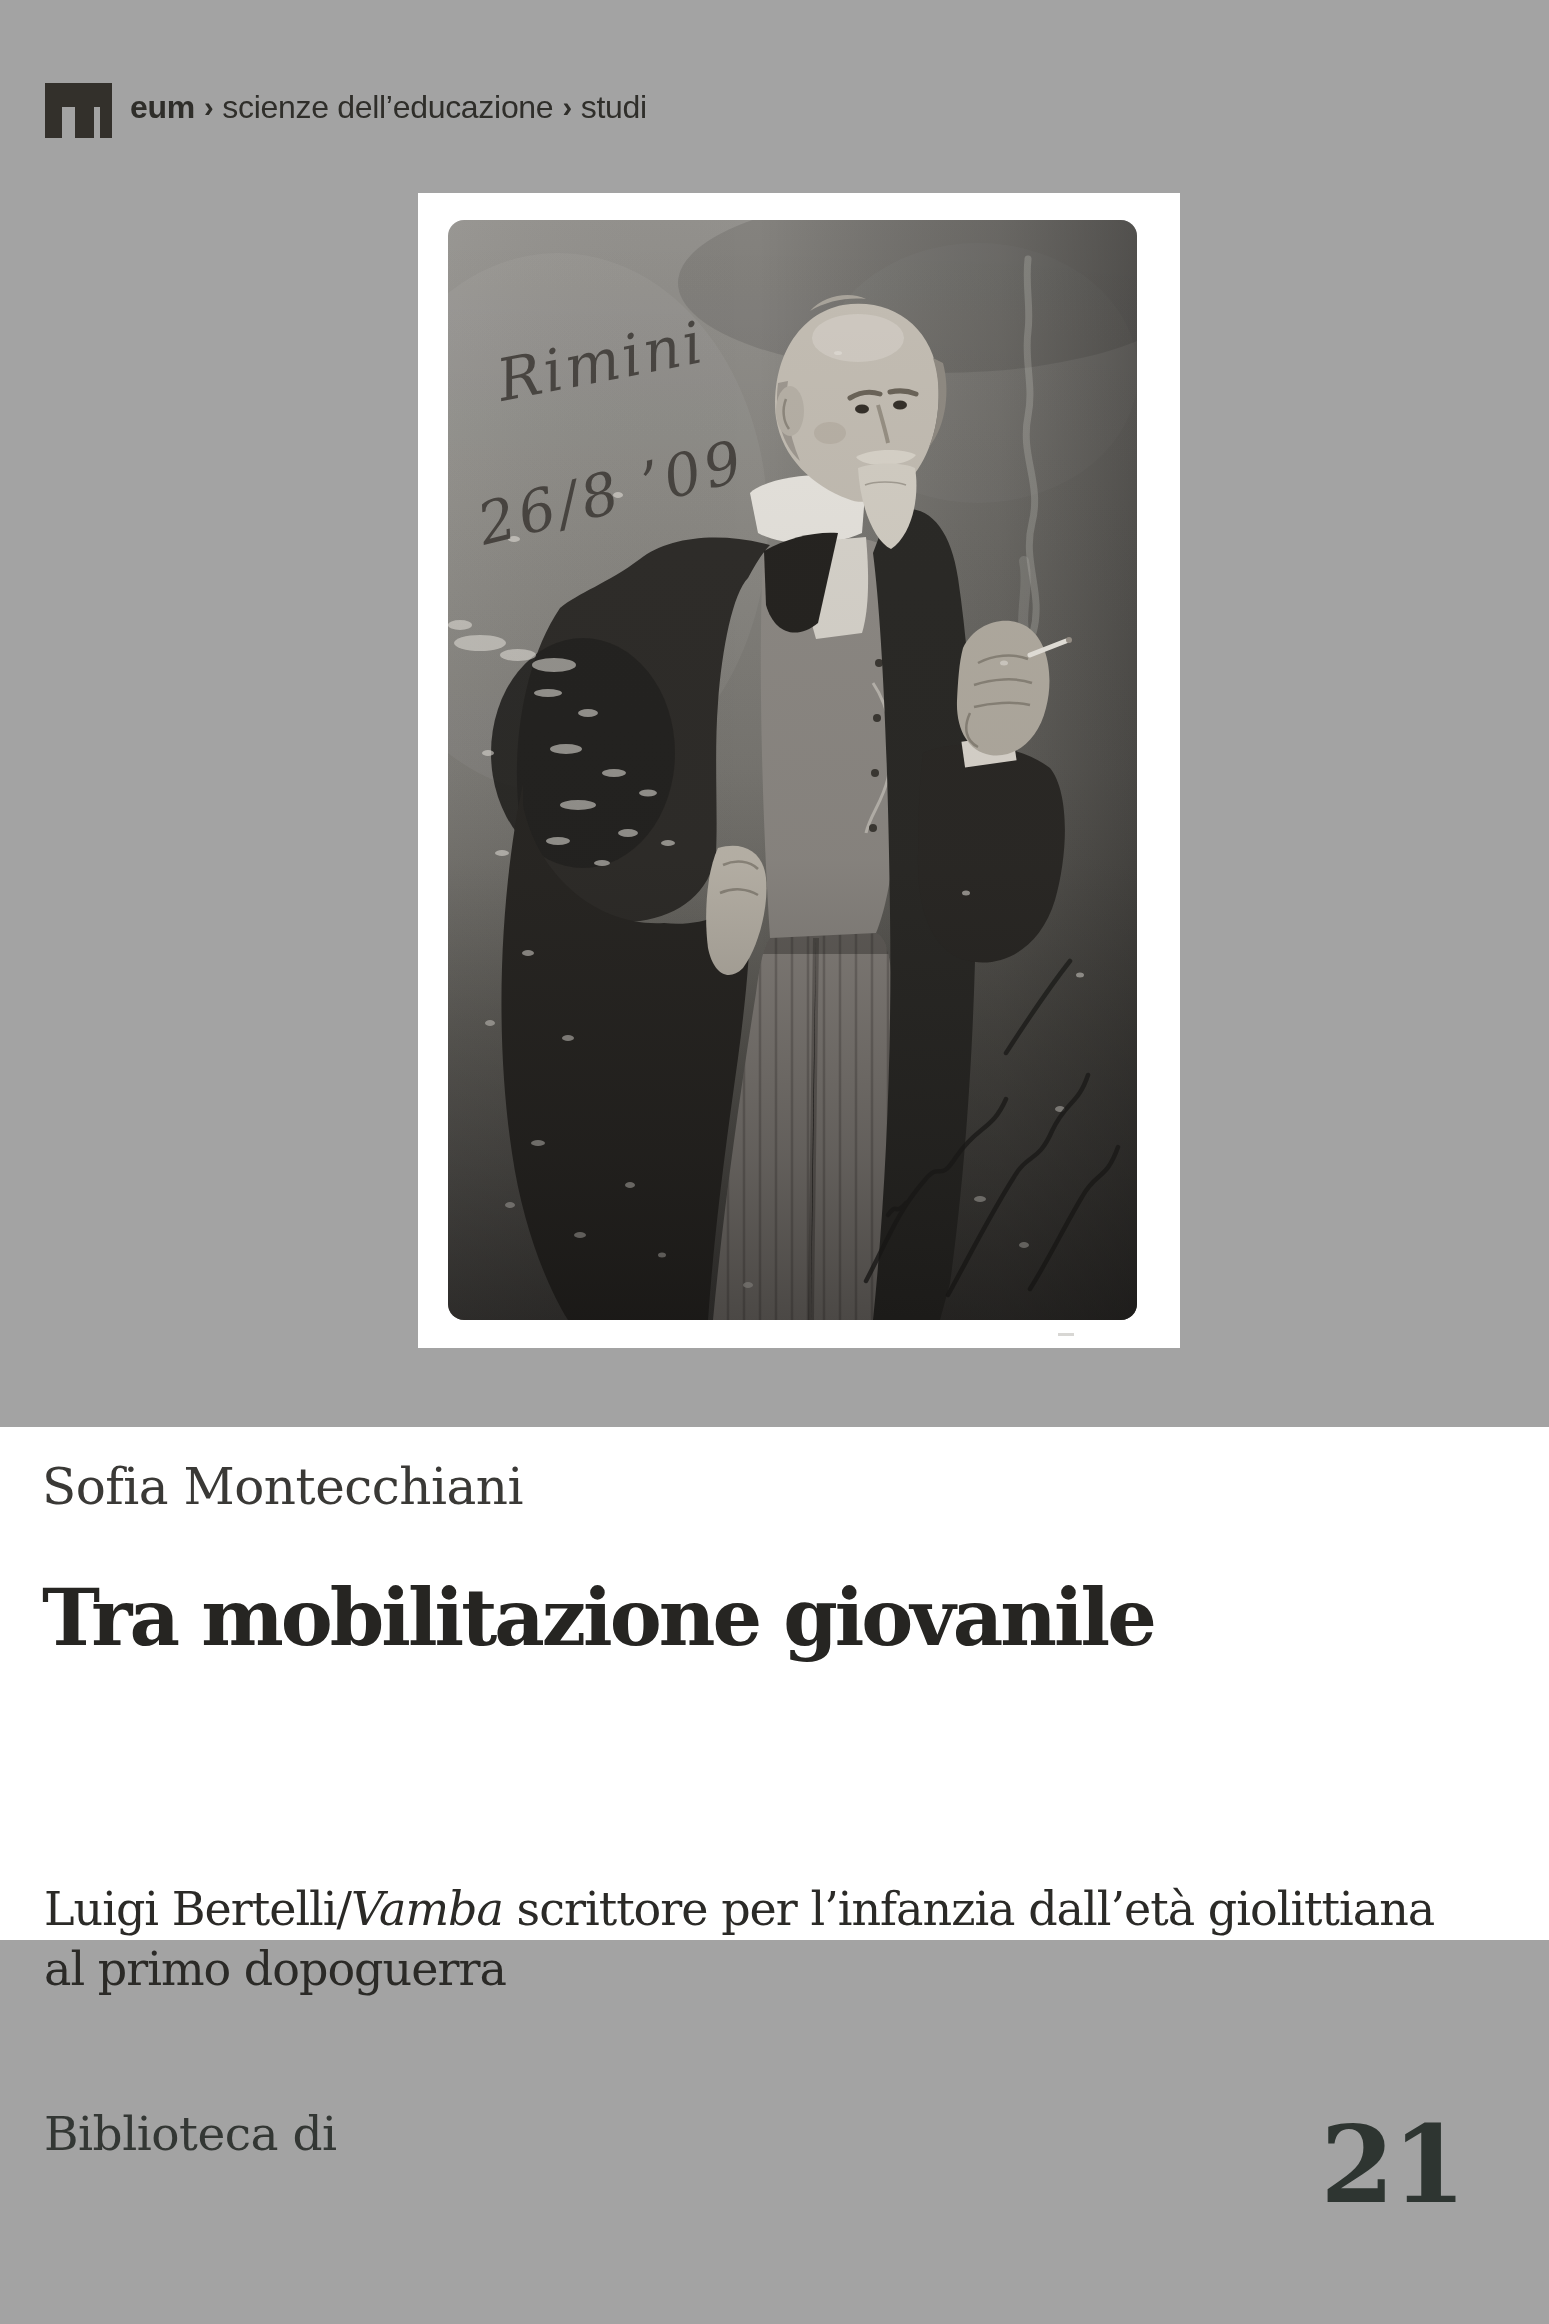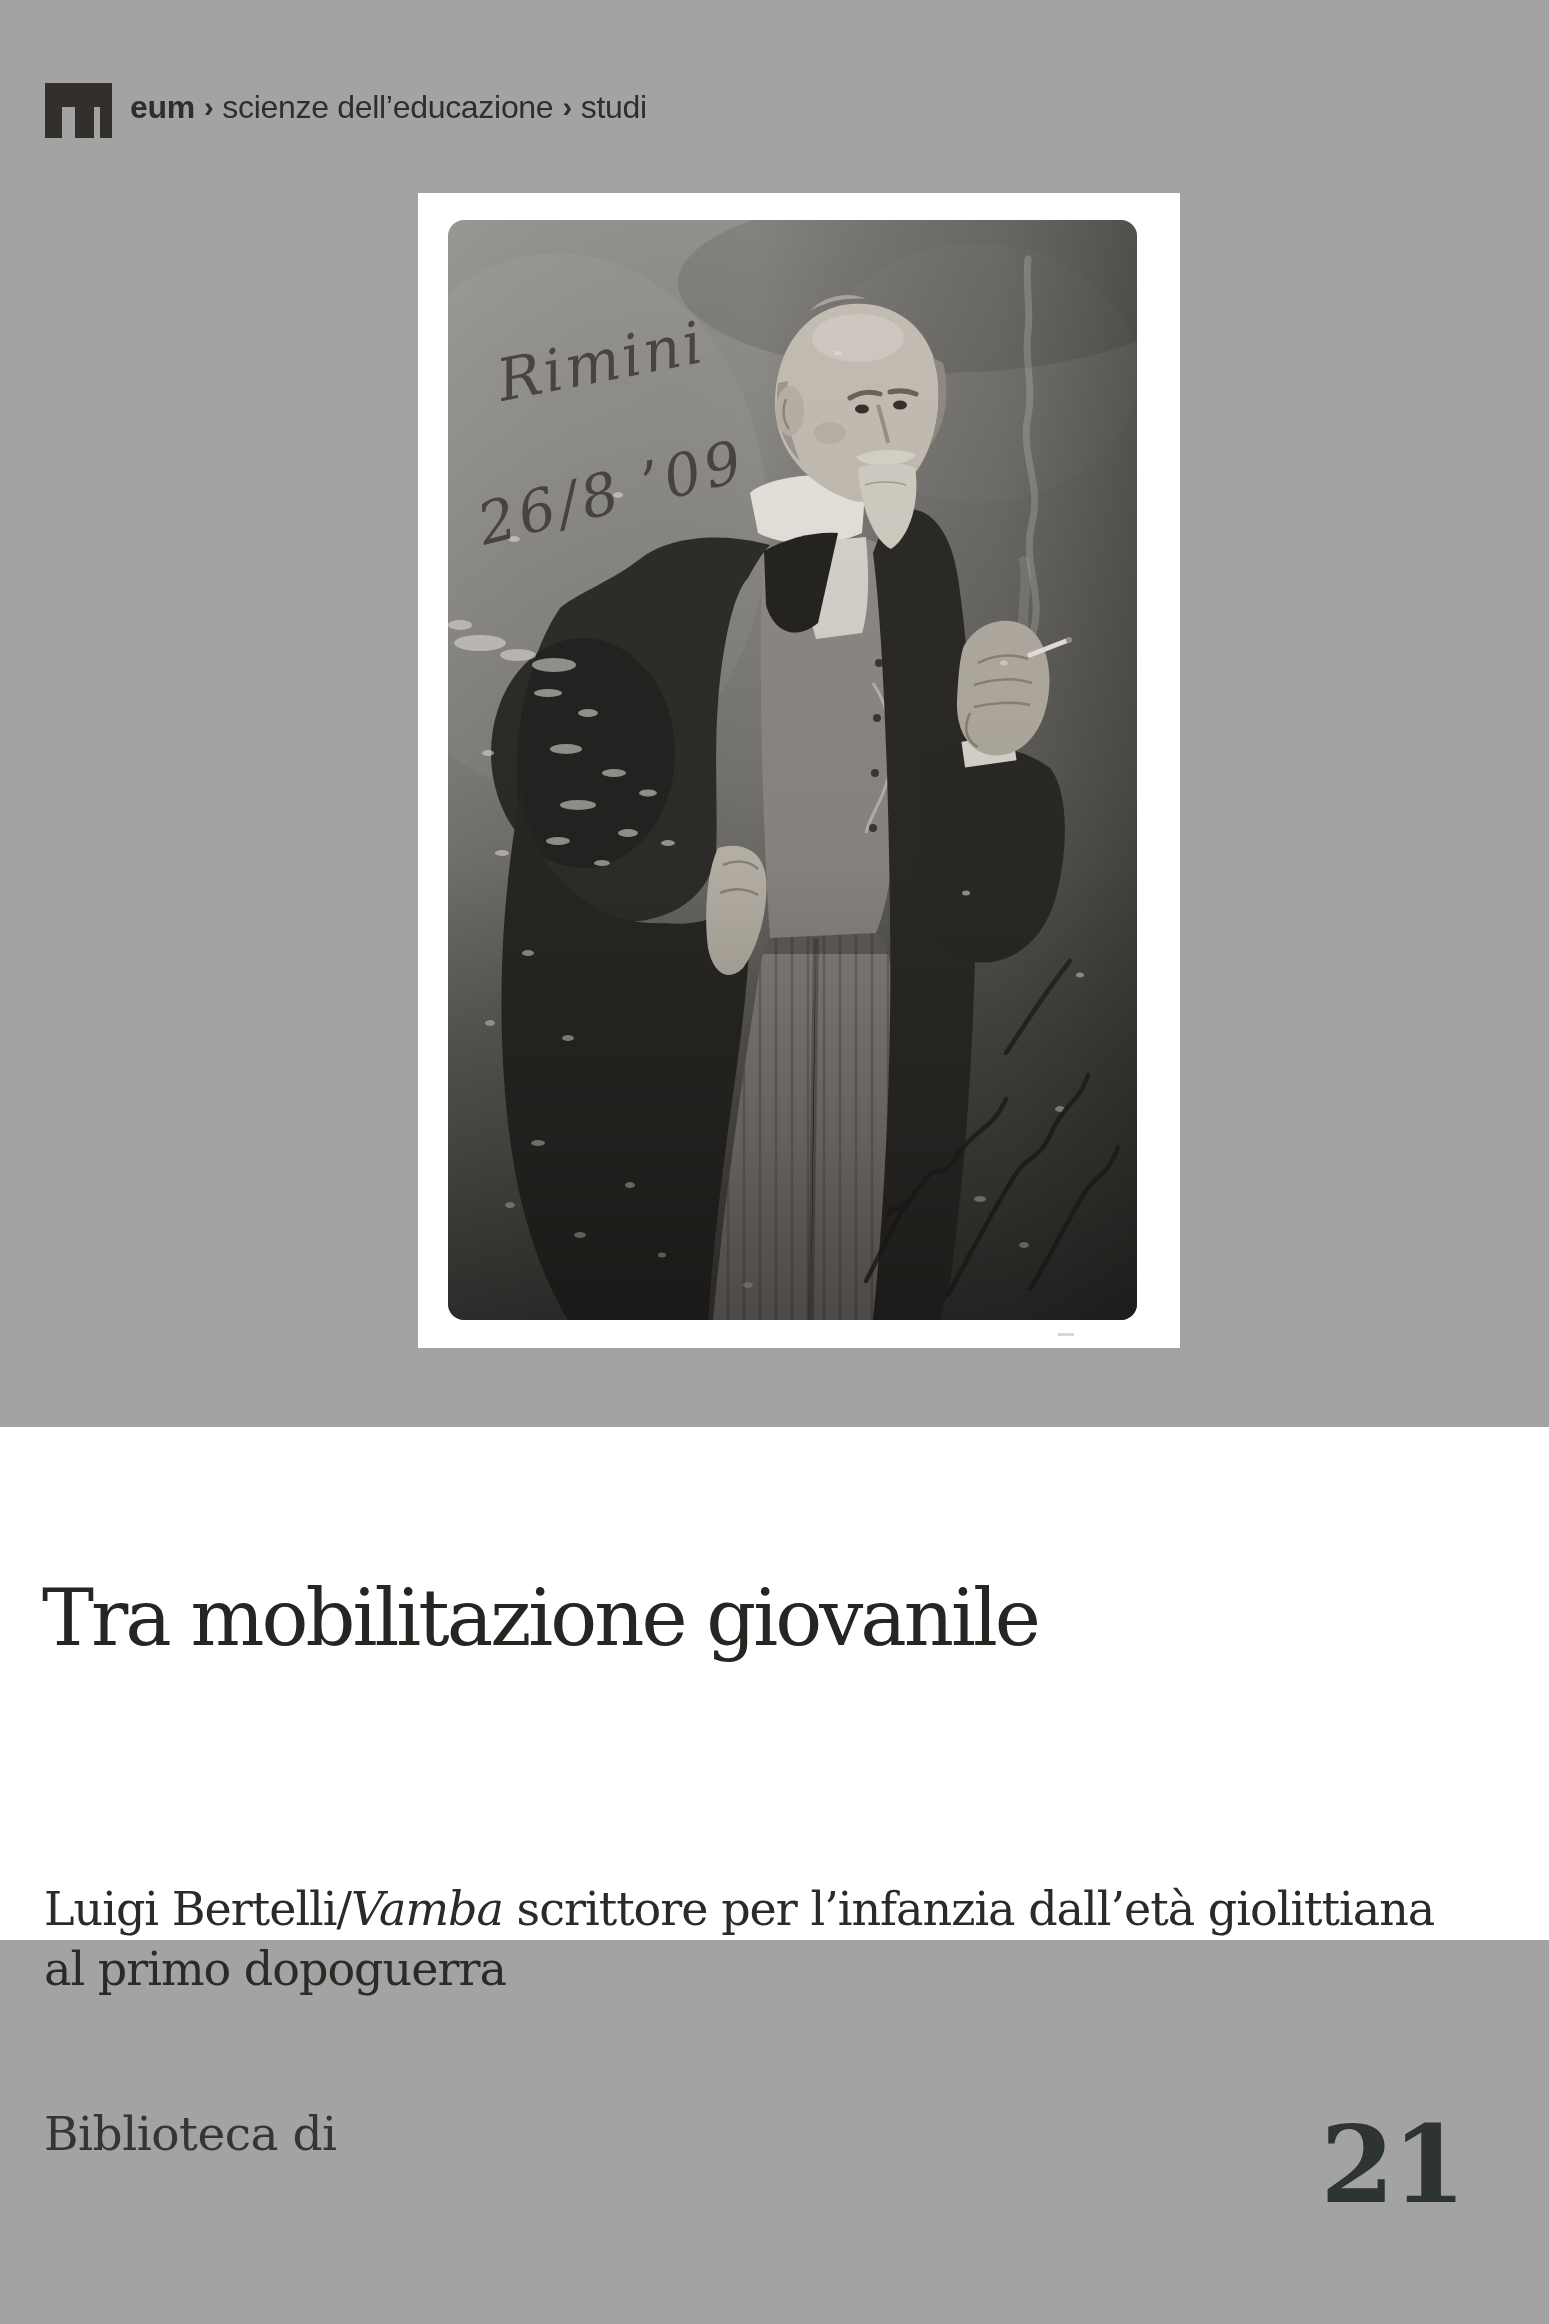--- a/index.html
+++ b/index.html
@@ -26,21 +26,21 @@
   
   .band{
     position:absolute;left:0;top:1427px;width:1549px;height:513px;background:#ffffff;
   }
   .author{
     position:absolute;left:42px;top:1460px;
     font-size:50px;line-height:1.1;color:#3a3936;letter-spacing:-0.5px;white-space:nowrap;
   }
   .title{
     position:absolute;left:42px;top:1574px;
-    font-size:78px;line-height:88px;font-weight:normal;color:#262522;
+    font-size:78px;line-height:88px;font-weight:bold;color:#262522;
     letter-spacing:-3px;white-space:nowrap;
   }
   .subtitle{
     position:absolute;left:44px;top:1879px;
     font-size:46px;line-height:60px;color:#2b2a27;letter-spacing:-1px;white-space:nowrap;
   }
   .subtitle .it{font-style:italic;}
 
   
   .footer-series{
@@ -226,20 +226,21 @@
         <path d="M588,860 C610,826 630,796 652,768"></path>
         <path d="M470,1022 C480,1008 476,1024 488,1010"></path>
       </g>
 
       <rect x="30" y="27" width="689" height="1100" fill="url(#vig)"></rect>
     </g>
   </svg>
 
   <div class="band"></div>
 
+  <div class="author">Sofia Montecchiani</div>
 
   <div class="title">
     <div>Tra mobilitazione giovanile</div>
   </div>
 
   <div class="subtitle">
     <div><span>Luigi Bertelli/</span><span class="it">Vamba</span><span> scrittore per l’infanzia dall’età giolittiana</span></div>
     <div>al primo dopoguerra</div>
   </div>
 

